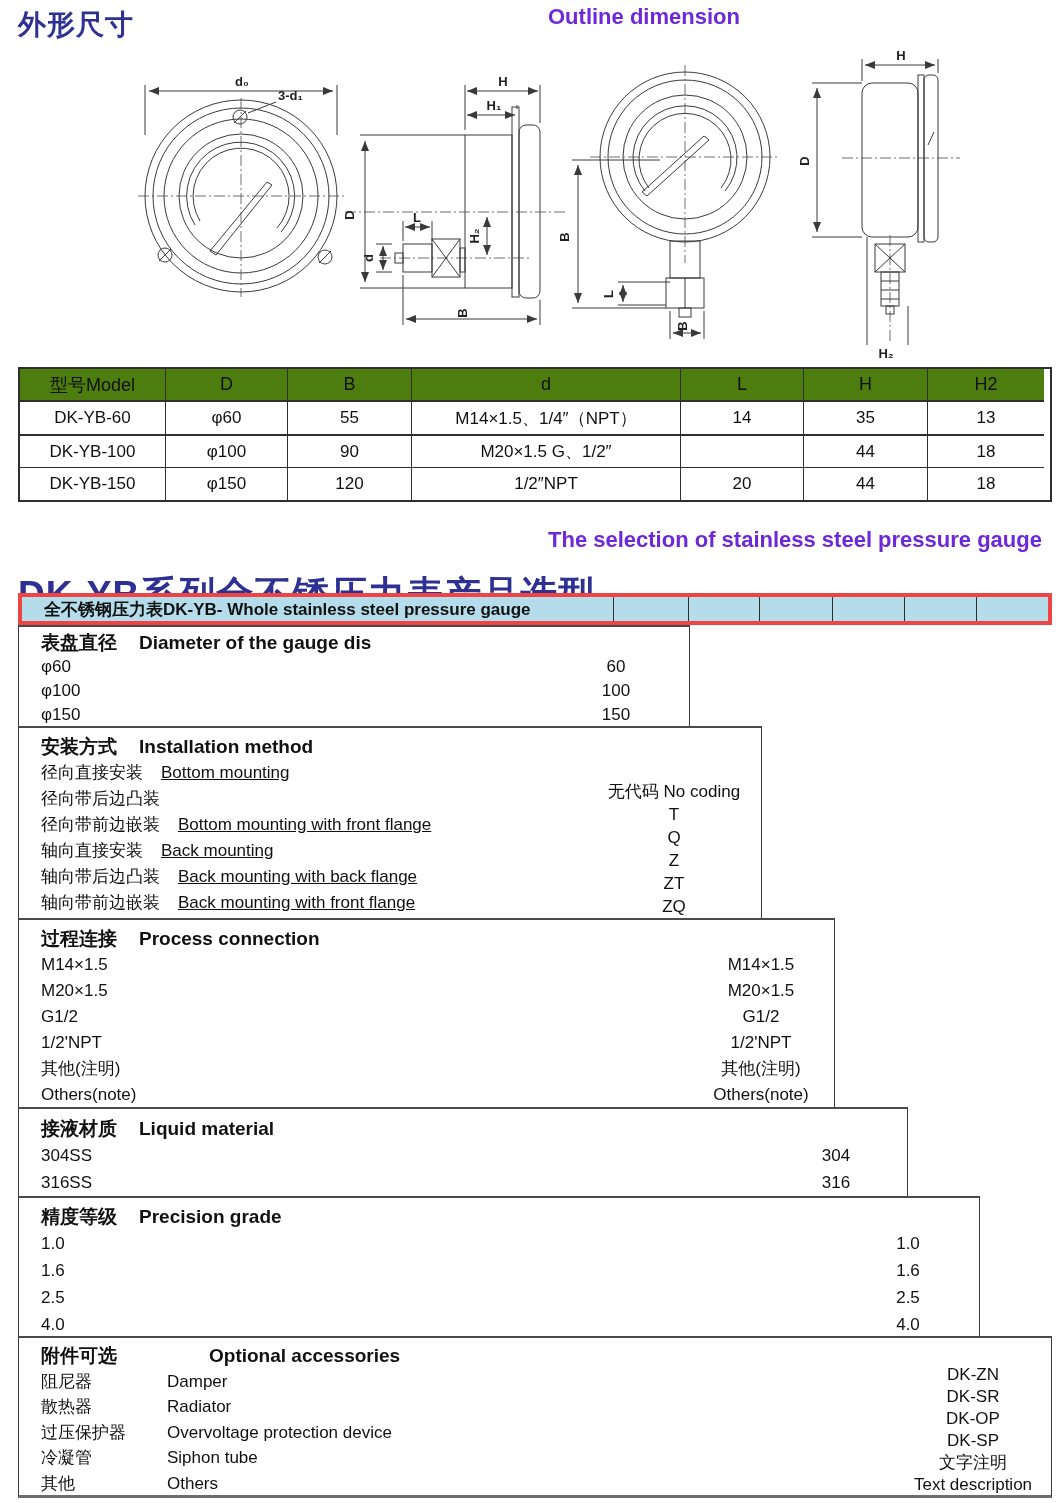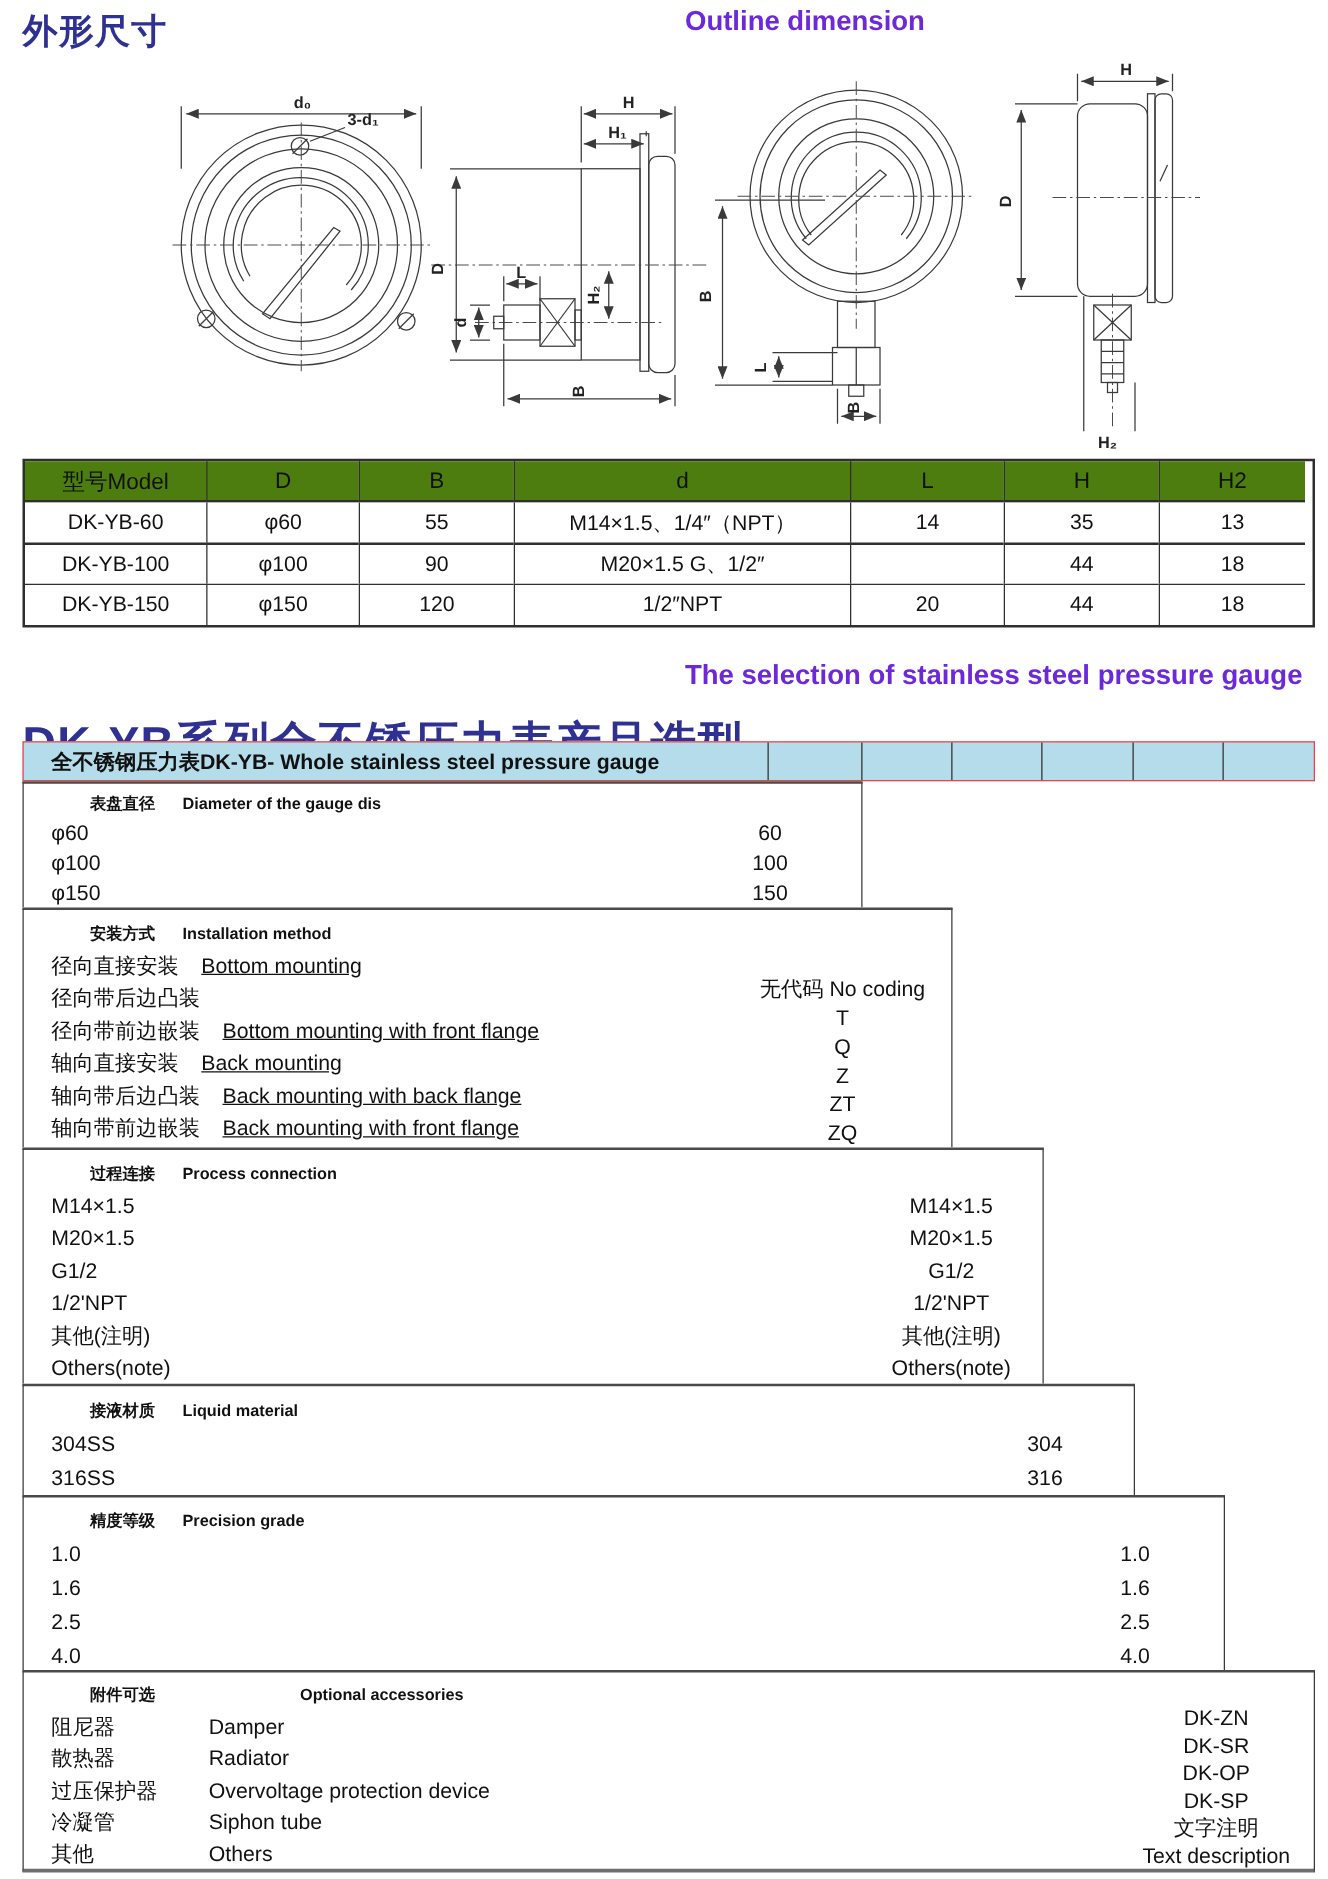--- a/index.html
+++ b/index.html
@@ -25,30 +25,30 @@
   #dim-table .c { display:flex; align-items:center; justify-content:center; font-size:17px;
                   border-left:1px solid #2f2f2f; background:#fff; }
   #dim-table .c.first { border-left:none; }
   #dim-table .hd { background:#4d7c0f; font-size:18px; border-bottom:2px solid #2f2f2f; }
   #dim-table .r2 { border-top:2px solid #2f2f2f; }
   #dim-table .r3 { border-top:1px solid #2f2f2f; }
 
   
   #sel { position:absolute; left:18px; top:593px; width:1034px; height:905px; }
   #sel-header { position:absolute; left:0; top:0; width:1034px; height:32px; background:#b5dcea;
-                border:1px solid #ef4444; display:flex; }
+                border:4px solid #ef4444; display:flex; }
   #sel-header .tcell { width:597px; display:flex; align-items:center; padding-left:22px;
                        font-size:17px; font-weight:bold; border-right:1px solid #2f2f2f; }
   #sel-header .ecell { border-right:1px solid #2f2f2f; }
   #sel-header .ecell:last-child { border-right:none; }
 
   .sec { position:absolute; left:0; background:#fff; border-left:1px solid #3a3a3a;
          border-right:1px solid #3a3a3a; border-top:2px solid #4a4a4a; }
   .sec-inner { position:relative; width:100%; height:100%; padding-left:22px; }
-  .sec-label { font-weight:bold; font-size:13px; display:flex;margin-left:31px; }
+  .sec-label { font-weight:bold; font-size:19px; display:flex; }
   .sec-label .en { margin-left:22px; }
   .row { font-size:17px; display:flex; }
   .row .en { margin-left:18px;text-decoration:underline; }
   .codes { position:absolute; text-align:center; font-size:17px; }
   .acc-zh { display:inline-block; width:126px; }
 
   #sel .sec:last-of-type { border-bottom:3px solid #6e6e6e; }
 </style>
 </head>
 <body>

